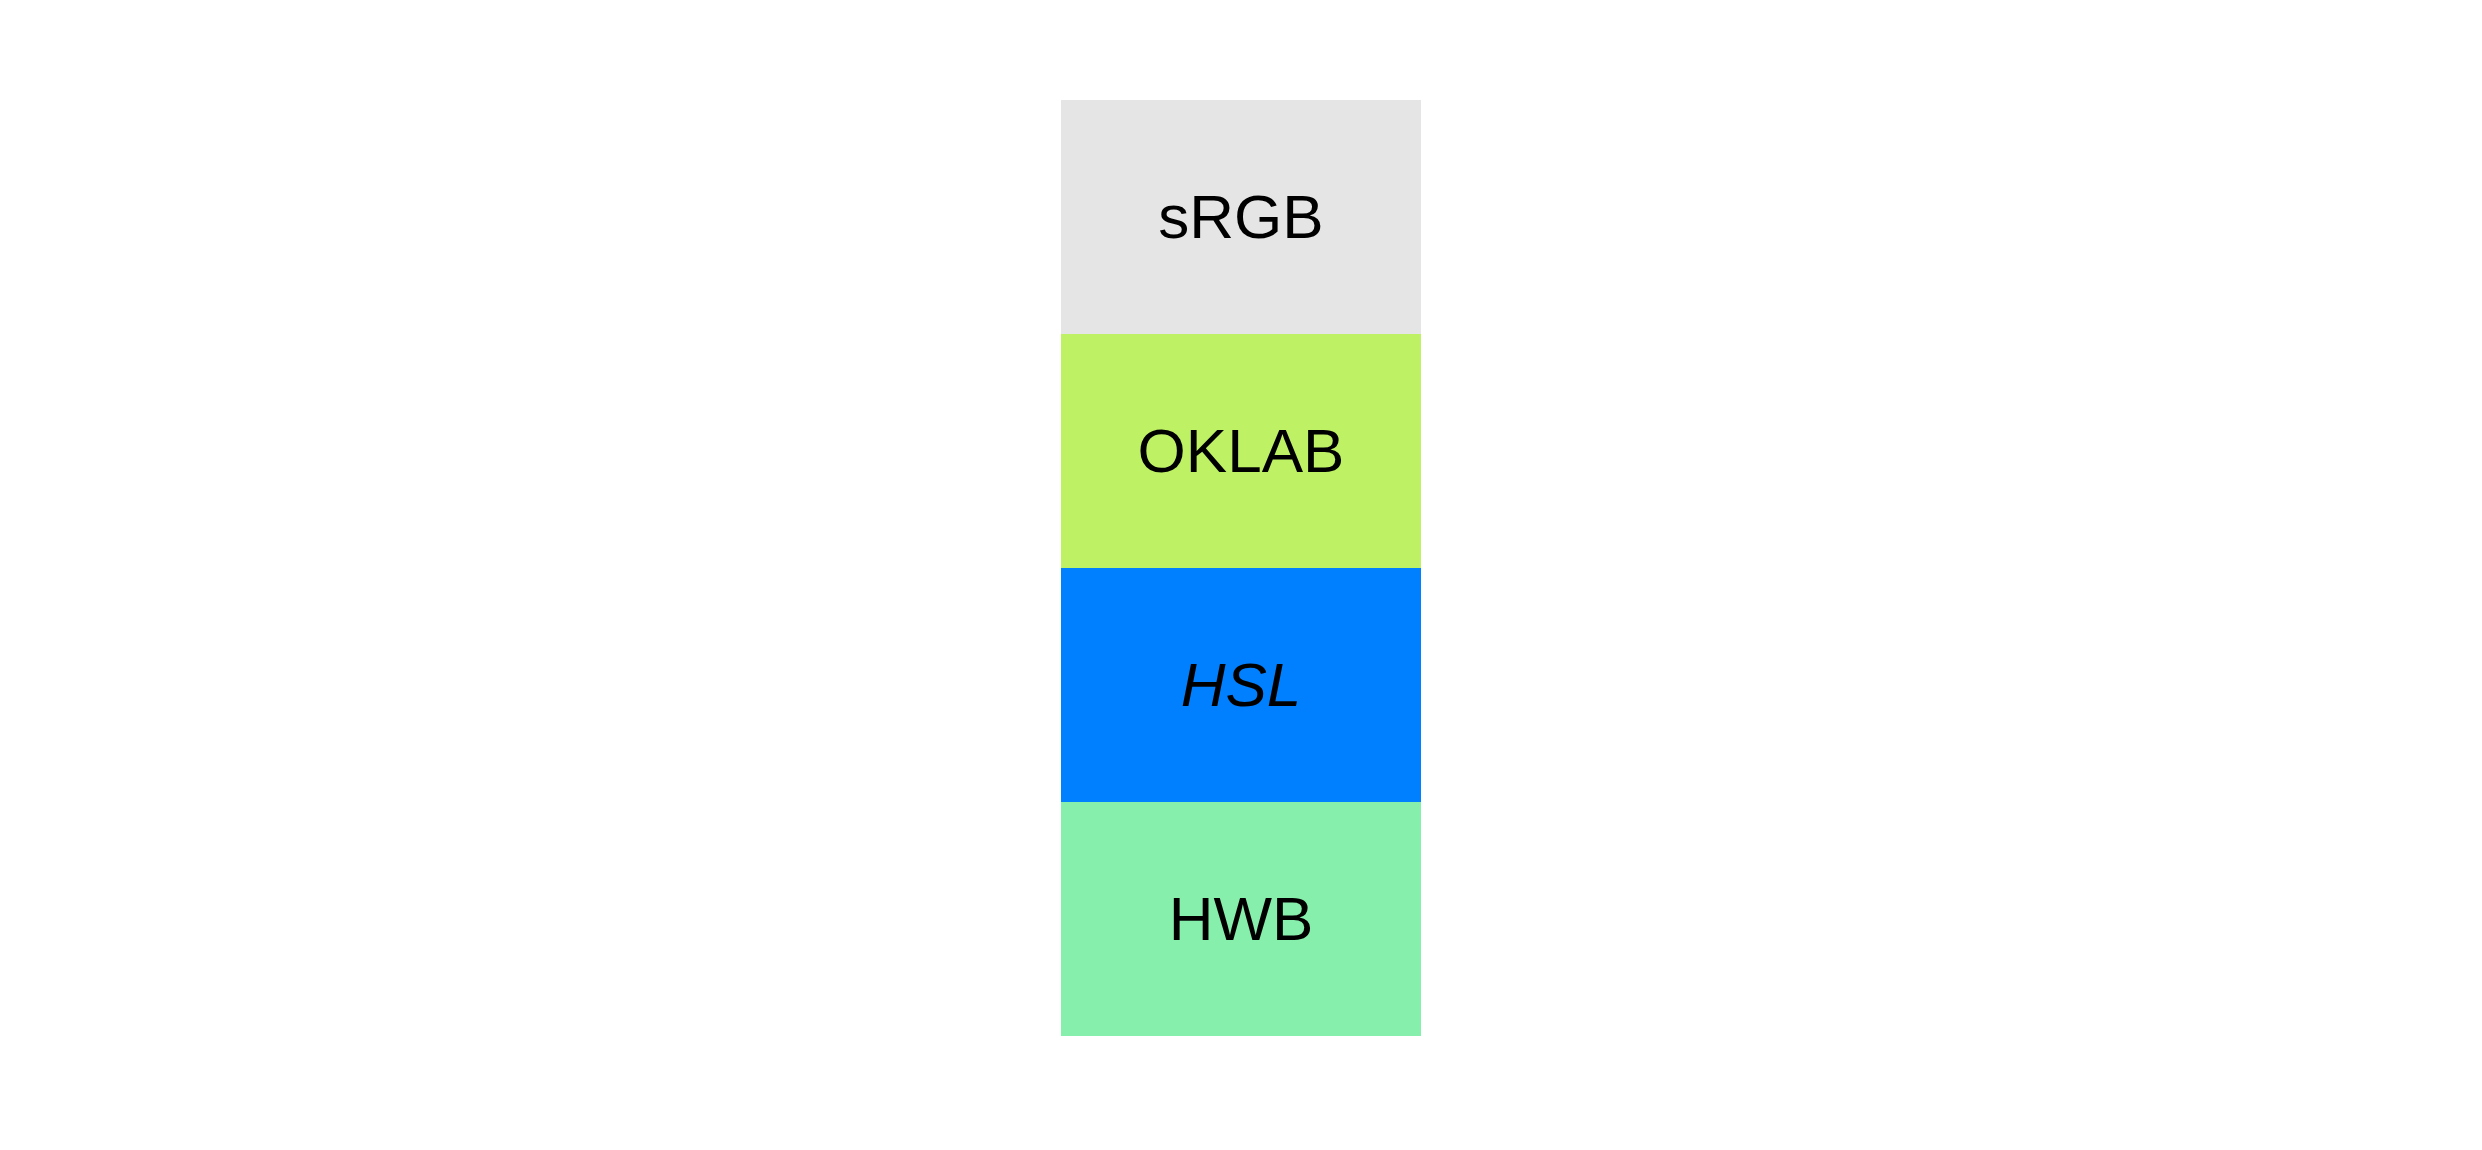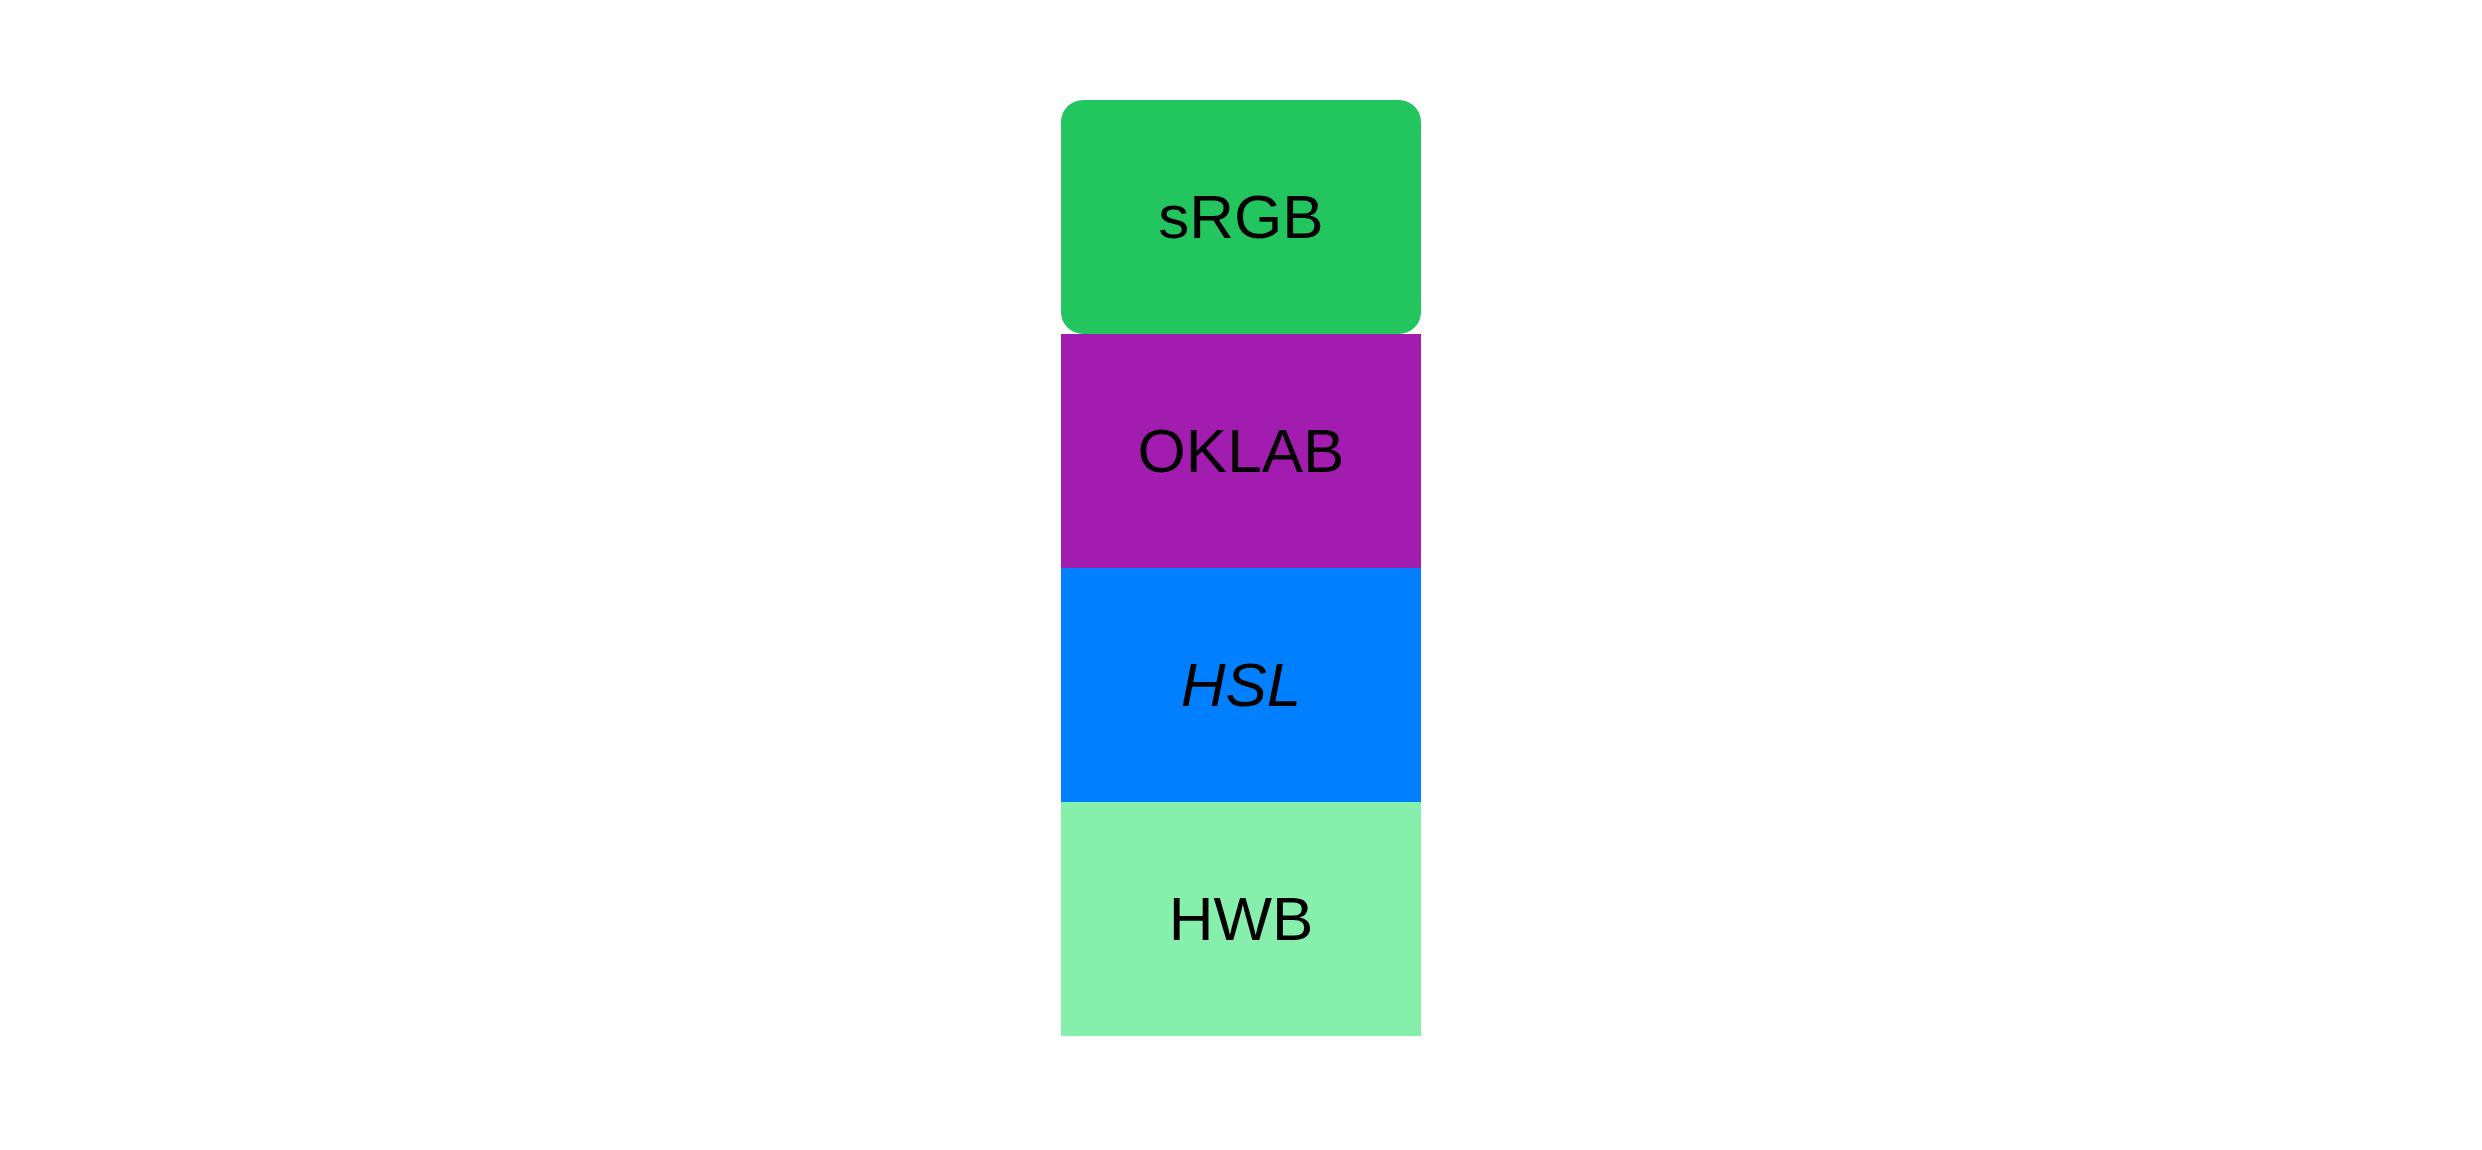--- a/index.html
+++ b/index.html
@@ -35,24 +35,24 @@
     color: #000000;
     letter-spacing: 0px;
     line-height: 1;
     user-select: none;
   }
 </style>
 </head>
 <body style="background: rgb(255, 255, 255);">
 
 <div class="swatch-column">
-  <div class="swatch" style="background: #22c55e; border-radius: 22px;">
+  <div class="swatch" style="background: #e5e5e5;">
     <span class="swatch-label">sRGB</span>
   </div>
-  <div class="swatch" style="background: #a21caf;">
+  <div class="swatch" style="background: #bef264;">
     <span class="swatch-label">OKLAB</span>
   </div>
   <div class="swatch" style="background: rgb(0, 128, 255); font-style: italic;">
     <span class="swatch-label">HSL</span>
   </div>
   <div class="swatch" style="background: #86efac;">
     <span class="swatch-label">HWB</span>
   </div>
 </div>
 

